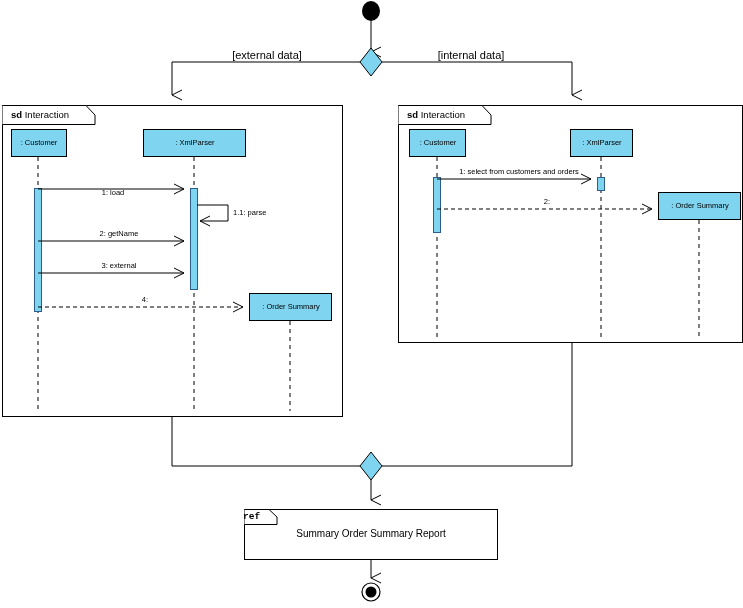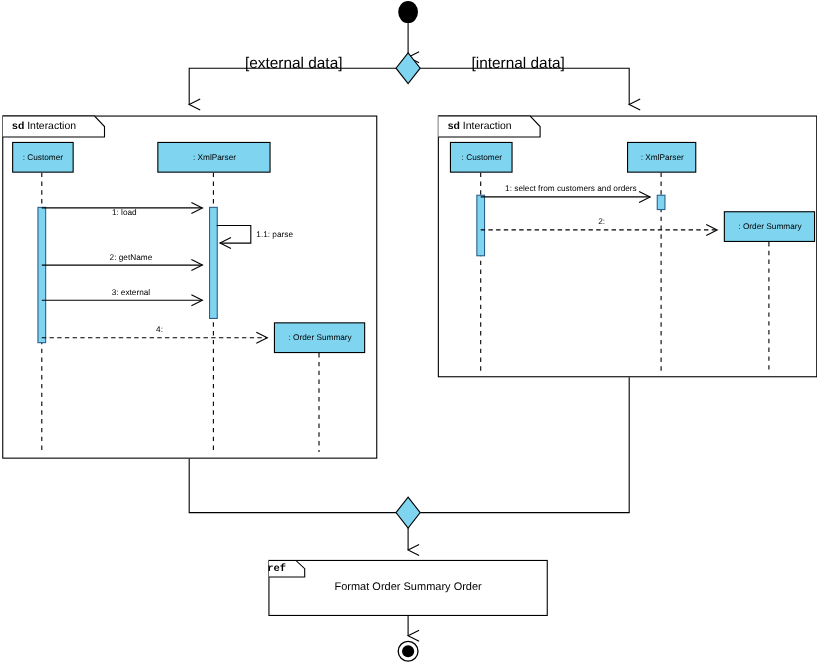--- a/index.html
+++ b/index.html
@@ -23,21 +23,21 @@
     height: 608px;
   }
   .lbl {
     position: absolute;
     font-family: "Liberation Sans", sans-serif;
     font-size: 8px;
     color: #000000;
     white-space: nowrap;
     line-height: 1;
   }
-  .lbl-guard { font-size: 14px; }
+  .lbl-guard { font-size: 11px; }
   .lbl-frame { font-size: 9.5px; }
   .lbl-frame b { font-weight: bold; }
   .lbl-ref-title { font-size: 10px; }
   .lbl-obj { font-size: 7.5px; }
   .lbl-msg { font-size: 7.5px; }
   .ctr { transform: translateX(-50%); }
 </style>
 </head>
 <body>
 
@@ -216,15 +216,15 @@
   <div class="lbl lbl-obj ctr" style="left:438px; top:139px;">: Customer</div>
   <div class="lbl lbl-obj ctr" style="left:602px; top:139px;">: XmlParser</div>
   <div class="lbl lbl-obj ctr" style="left:700px; top:202px;">: Order Summary</div>
 
   <div class="lbl lbl-msg ctr" style="left:519px; top:168px;">1: select from customers and orders</div>
   <div class="lbl lbl-msg ctr" style="left:547px; top:198px;">2:</div>
 
   <div class="lbl lbl-frame" style="left:243px; top:512px;font-family:Liberation Mono, monospace;">
     <b>ref</b>
   </div>
-  <div class="lbl lbl-ref-title ctr" style="left:371px; top:529px;">Format Order Summary Order</div>
+  <div class="lbl lbl-ref-title ctr" style="left:371px; top:529px;">Summary Order Summary Report</div>
 
 </div>
 
 </body></html>

